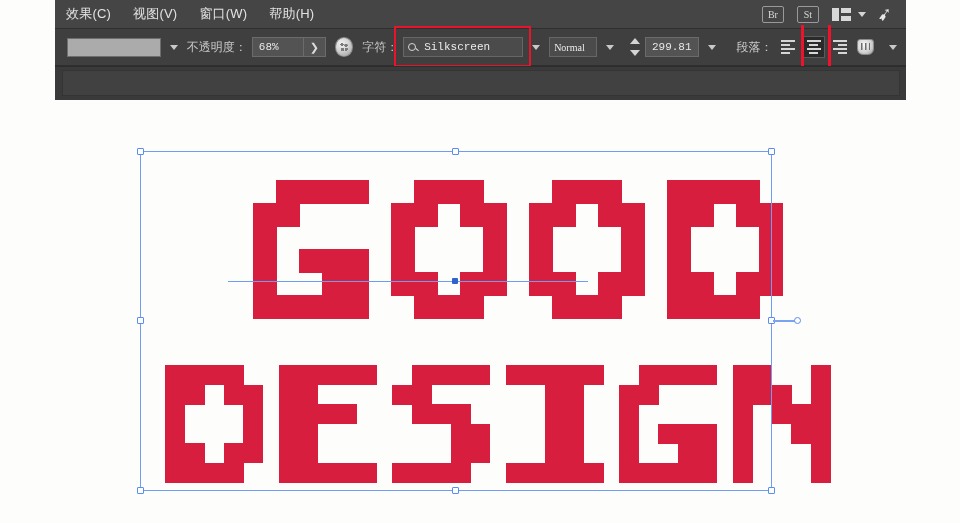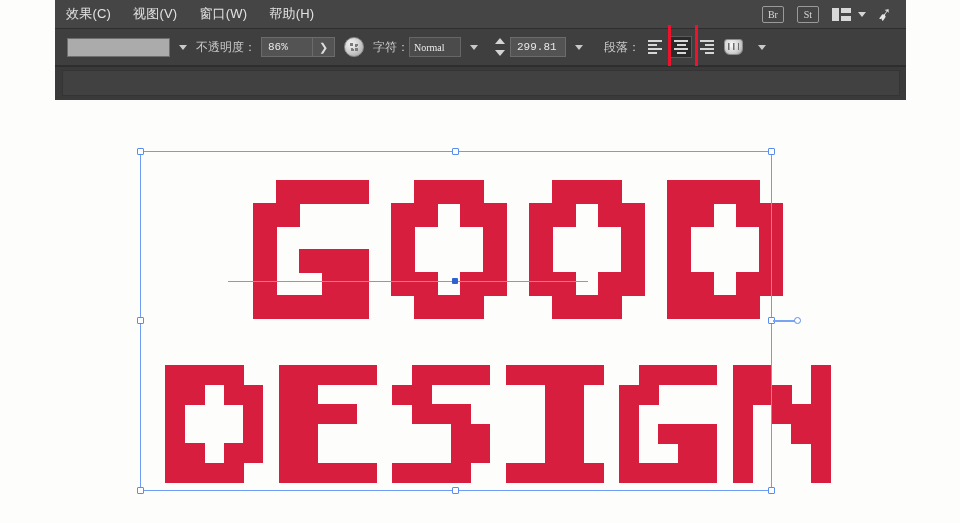--- a/index.html
+++ b/index.html
@@ -220,25 +220,31 @@
         <span class="chev"></span>
       </div>
       <div class="rocket">➹</div>
     </div>
 
     <div class="optionsbar">
       <div class="swatch-box"></div>
       <div class="mini-chev"></div>
       <div class="ob-label" style="margin-left:0">不透明度：</div>
       <div style="display:flex;align-items:center;margin-left:5px">
-        <div class="num-field" style="width:52px">86%</div>
+        <div class="num-field" style="width:52px">68%</div>
         <div class="arrow-btn">❯</div>
       </div>
       <div class="circle-btn"></div>
       <div class="ob-label">字符：</div>
+      <div class="font-wrap" style="margin-left:5px">
+        <span class="mag"></span>
+        <div class="font-field">Silkscreen</div>
+        <span class="mini-chev"></span>
+        <span class="font-hl"></span>
+      </div>
       <div class="style-field">Normal</div>
       <span class="mini-chev"></span>
       <span class="stepper">
           <i class="up"></i>
           <i class="dn"></i>
         </span>
       <div class="num-field" style="width:56px">299.81</div>
       <span class="mini-chev"></span>
       <div class="ob-label" style="margin-left:12px">段落：</div>
       <div class="align-group" style="margin-left:8px">

